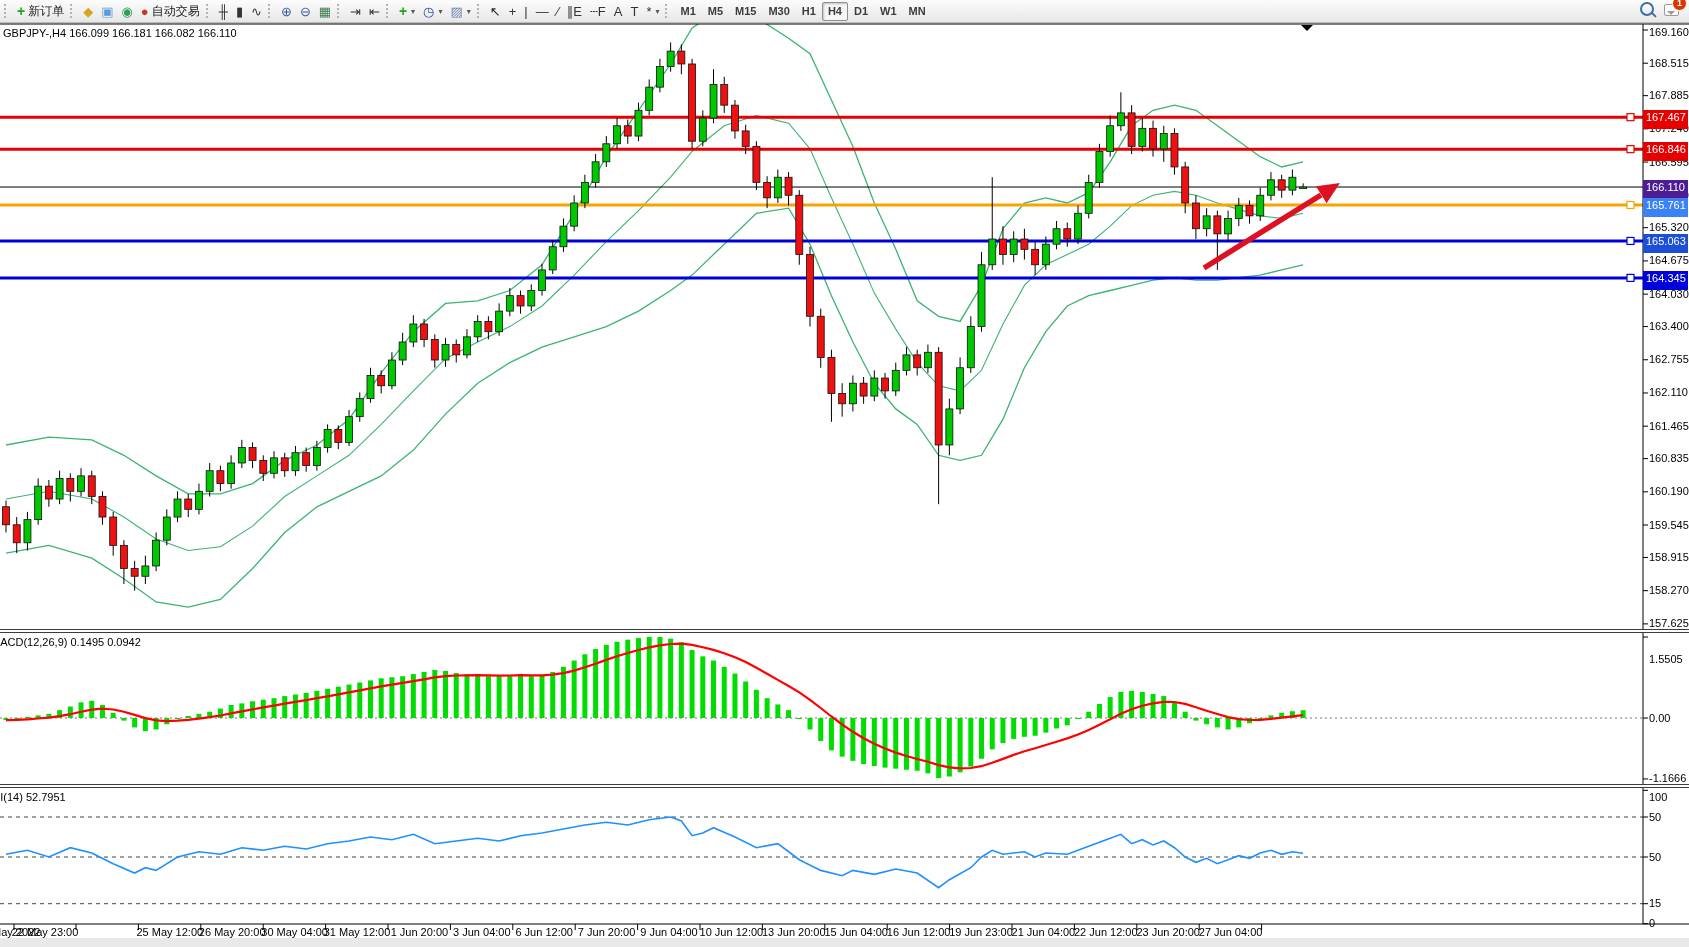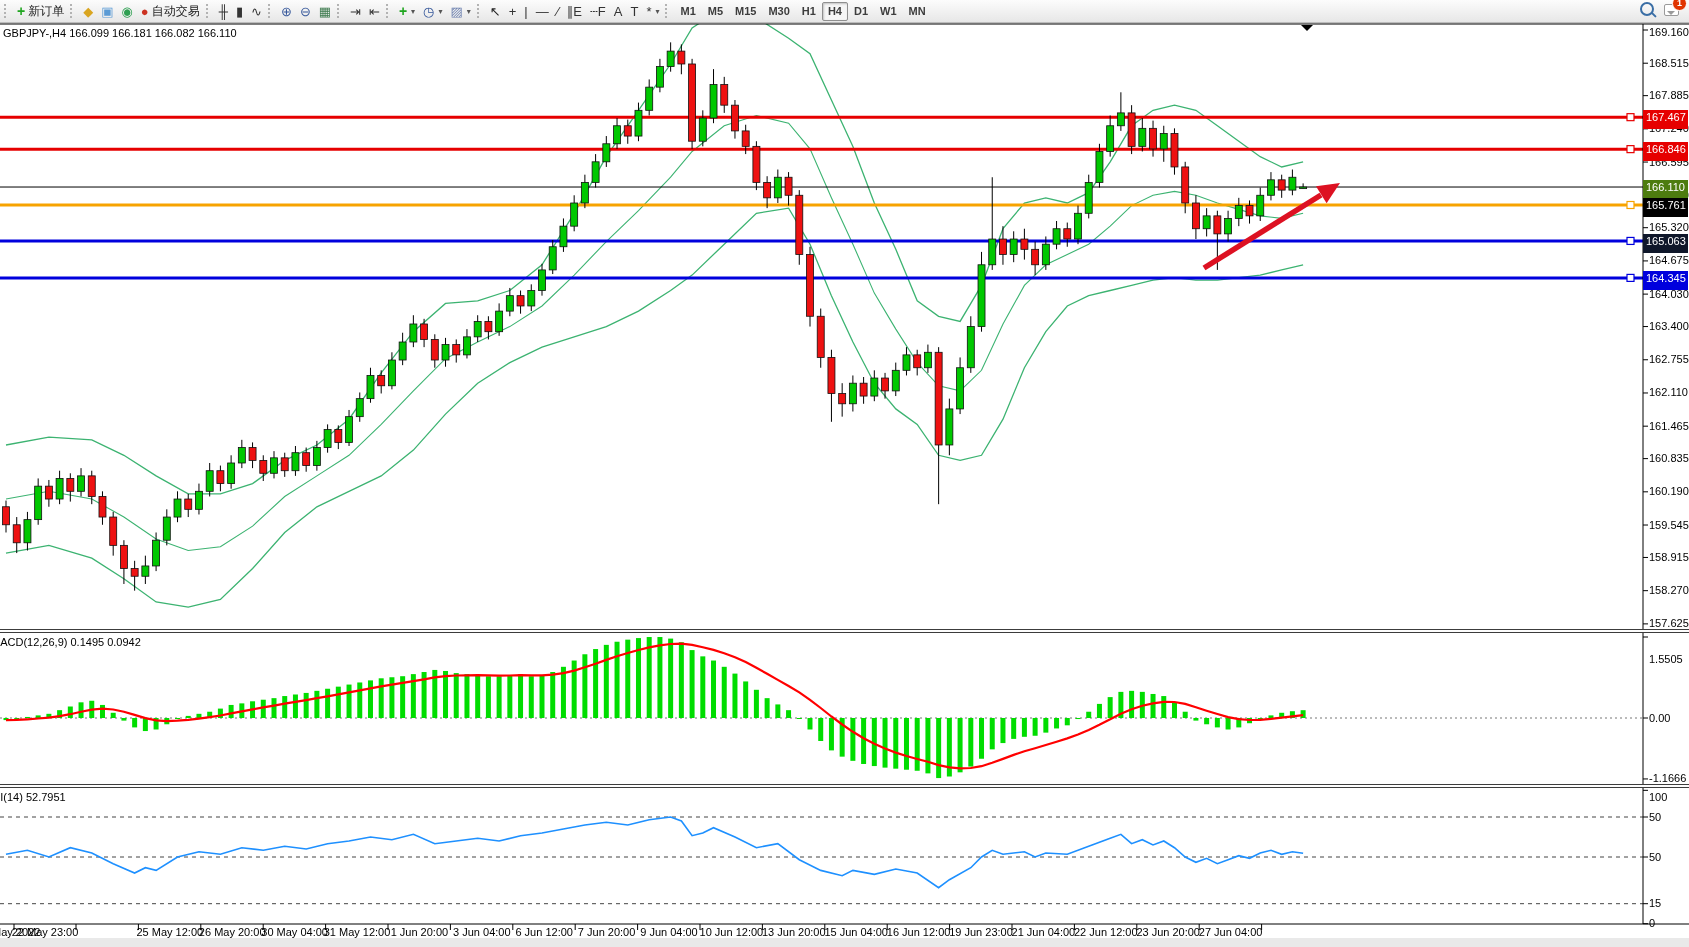--- a/index.html
+++ b/index.html
@@ -659,23 +659,23 @@
       <div class="ax-tick" style="top: 629px;">1.5505</div>
       <div class="ax-tick" style="top: 687.5px;">0.00</div>
       <div class="ax-tick" style="top: 748.443px;">-1.1666</div>
       <div class="ax-tick" style="top: 766.5px;">100</div>
       <div class="ax-tick" style="top: 786.504px;">50</div>
       <div class="ax-tick" style="top: 826.515px;">50</div>
       <div class="ax-tick" style="top: 873.194px;">15</div>
       <div class="ax-tick" style="top: 893.2px;">0</div>
       <div class="ax-badge" style="background: rgb(230, 0, 0); top: 86.1641px;">167.467</div>
       <div class="ax-badge" style="background: rgb(230, 0, 0); top: 118.136px;">166.846</div>
-      <div class="ax-badge" style="background: #4d7c0f; top: 156.029px;">166.110</div>
-      <div class="ax-badge" style="background: #000000; top: 173.998px;">165.761</div>
-      <div class="ax-badge" style="background: #0f172a; top: 209.934px;">165.063</div>
+      <div class="ax-badge" style="background: #4c1d95; top: 156.029px;">166.110</div>
+      <div class="ax-badge" style="background: #3b82f6; top: 173.998px;">165.761</div>
+      <div class="ax-badge" style="background: #1d4ed8; top: 209.934px;">165.063</div>
       <div class="ax-badge" style="background: rgb(0, 0, 221); top: 246.9px;">164.345</div>
     </div>
   <div id="time-axis">
       <div class="t-label no-center" style="left: -8px;">May 2022</div>
       <div class="t-label" style="left: 45px;">22 May 23:00</div>
       <div class="t-label" style="left: 107.4px; margin-top: 31px;">24 May 04:00</div>
       <div class="t-label" style="left: 169.8px;">25 May 12:00</div>
       <div class="t-label" style="left: 232.2px;">26 May 20:00</div>
       <div class="t-label" style="left: 294.6px;">30 May 04:00</div>
       <div class="t-label" style="left: 357px;">31 May 12:00</div>

